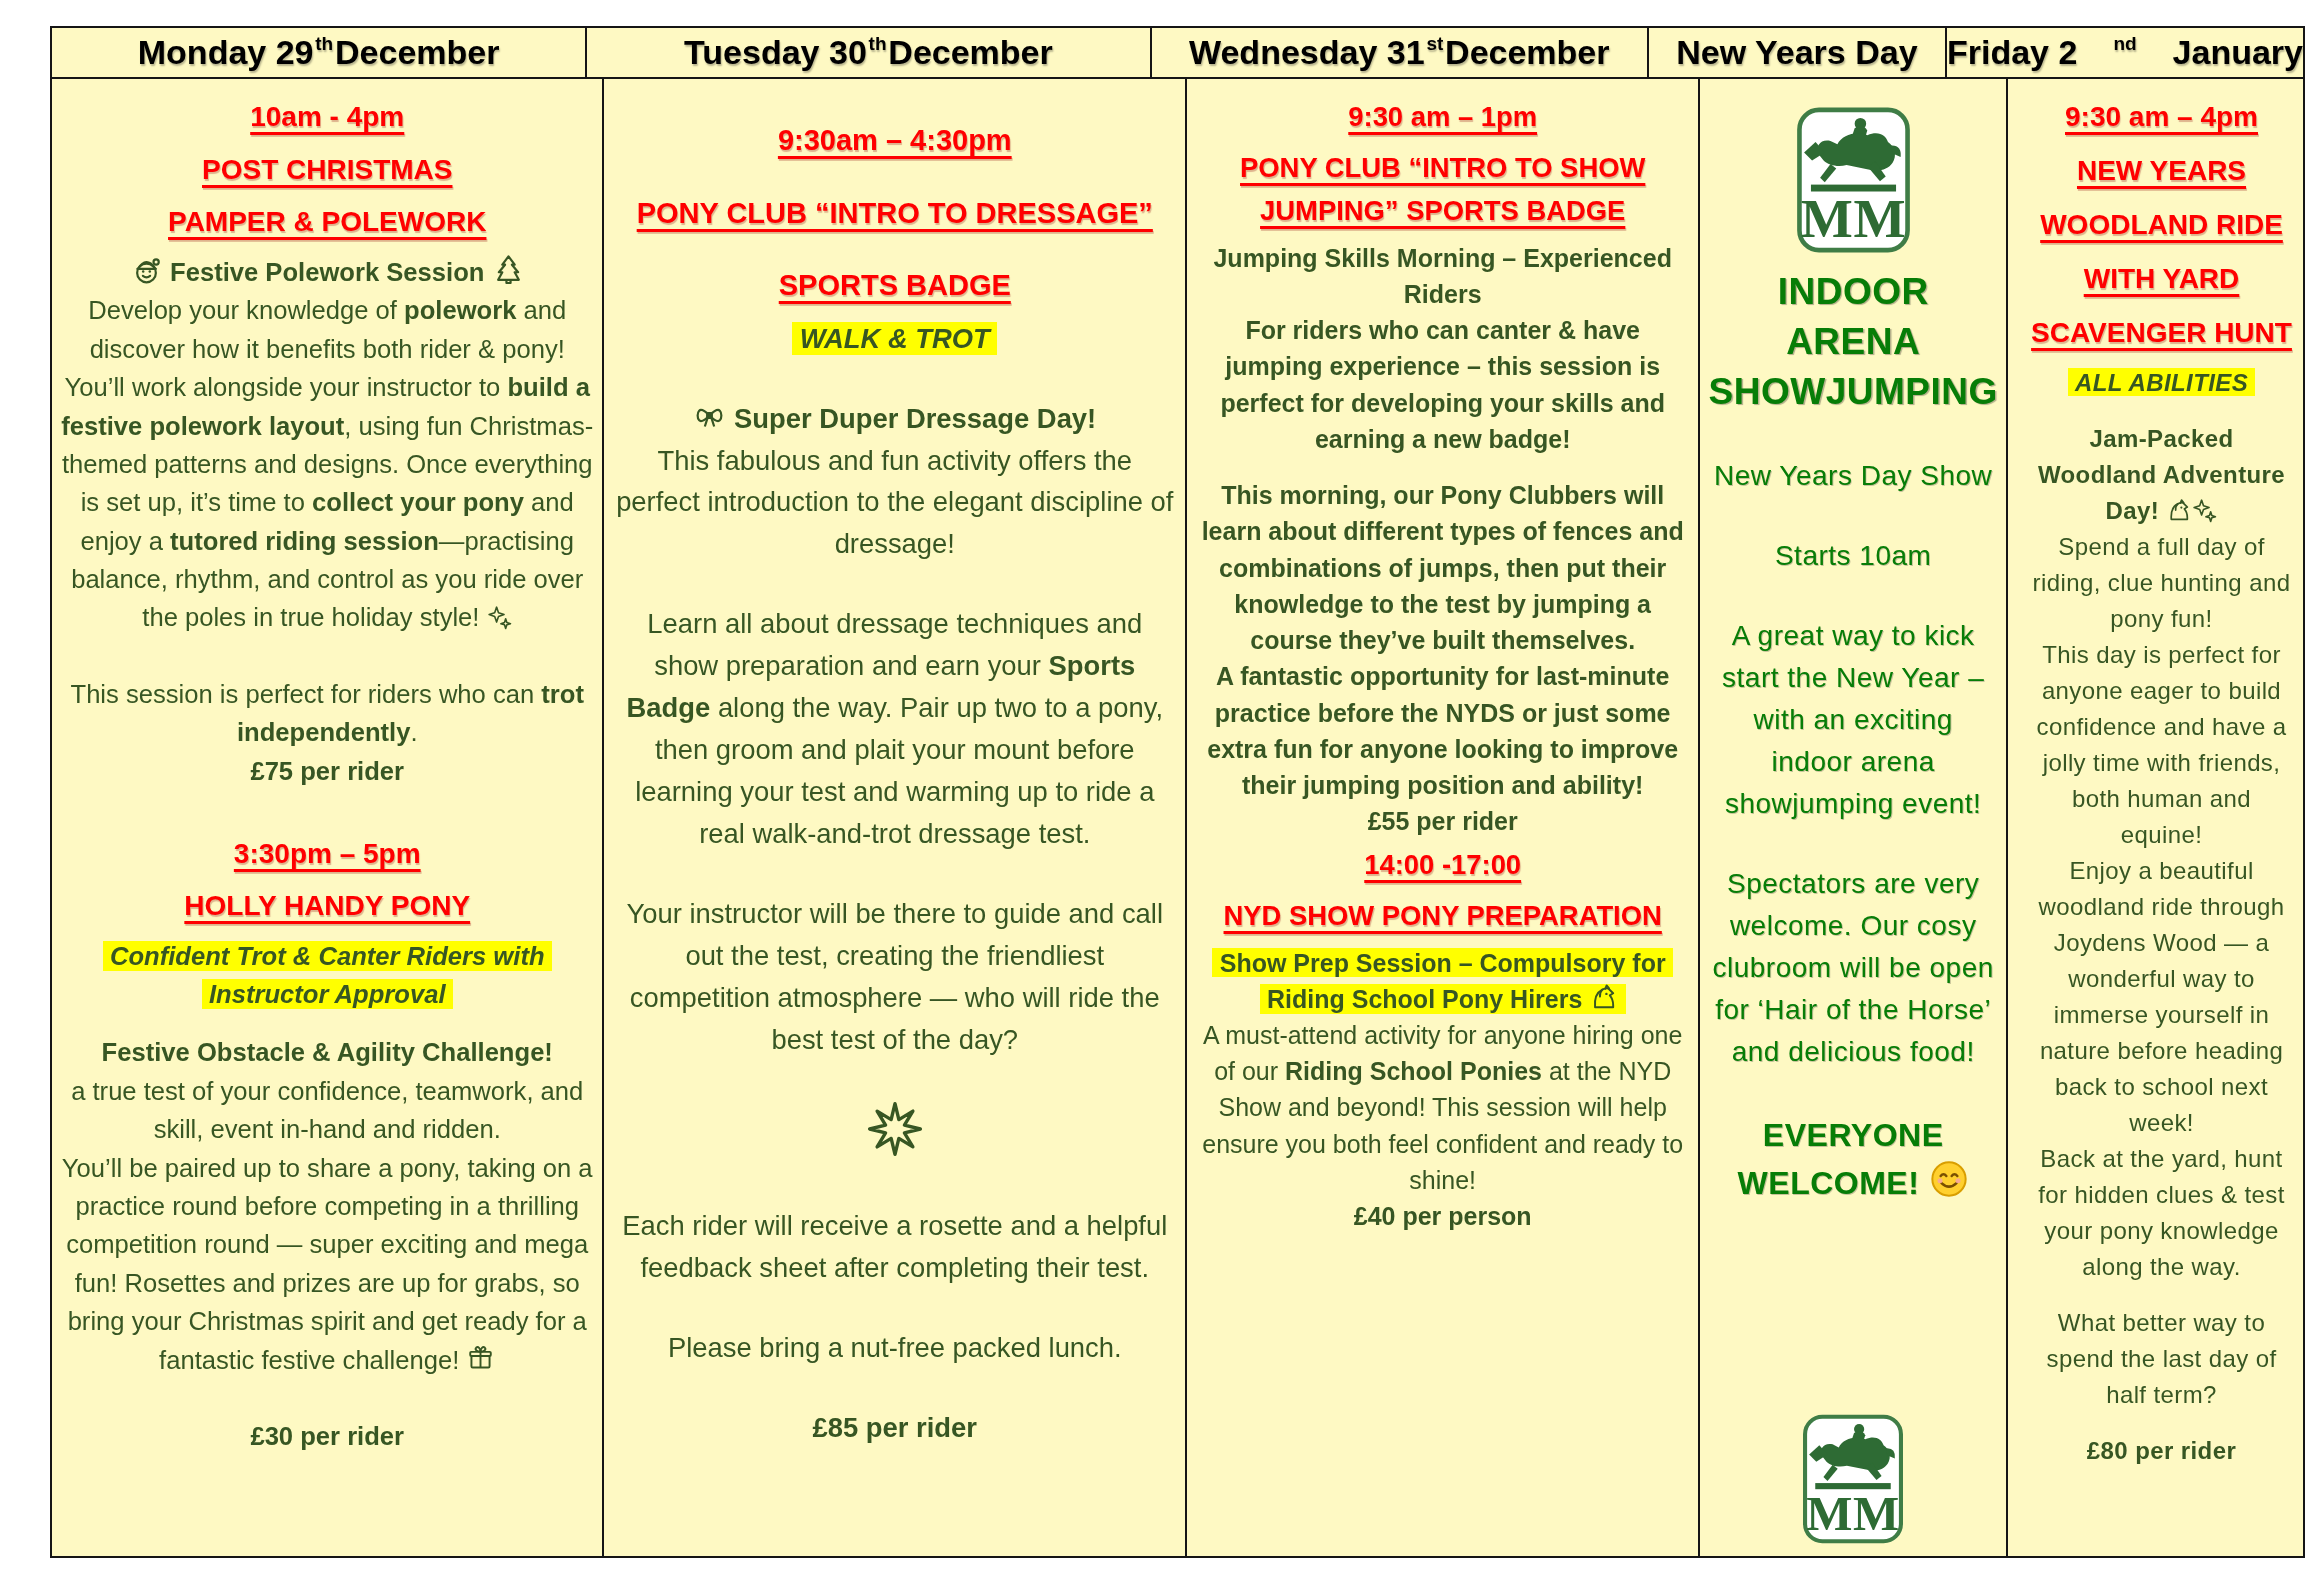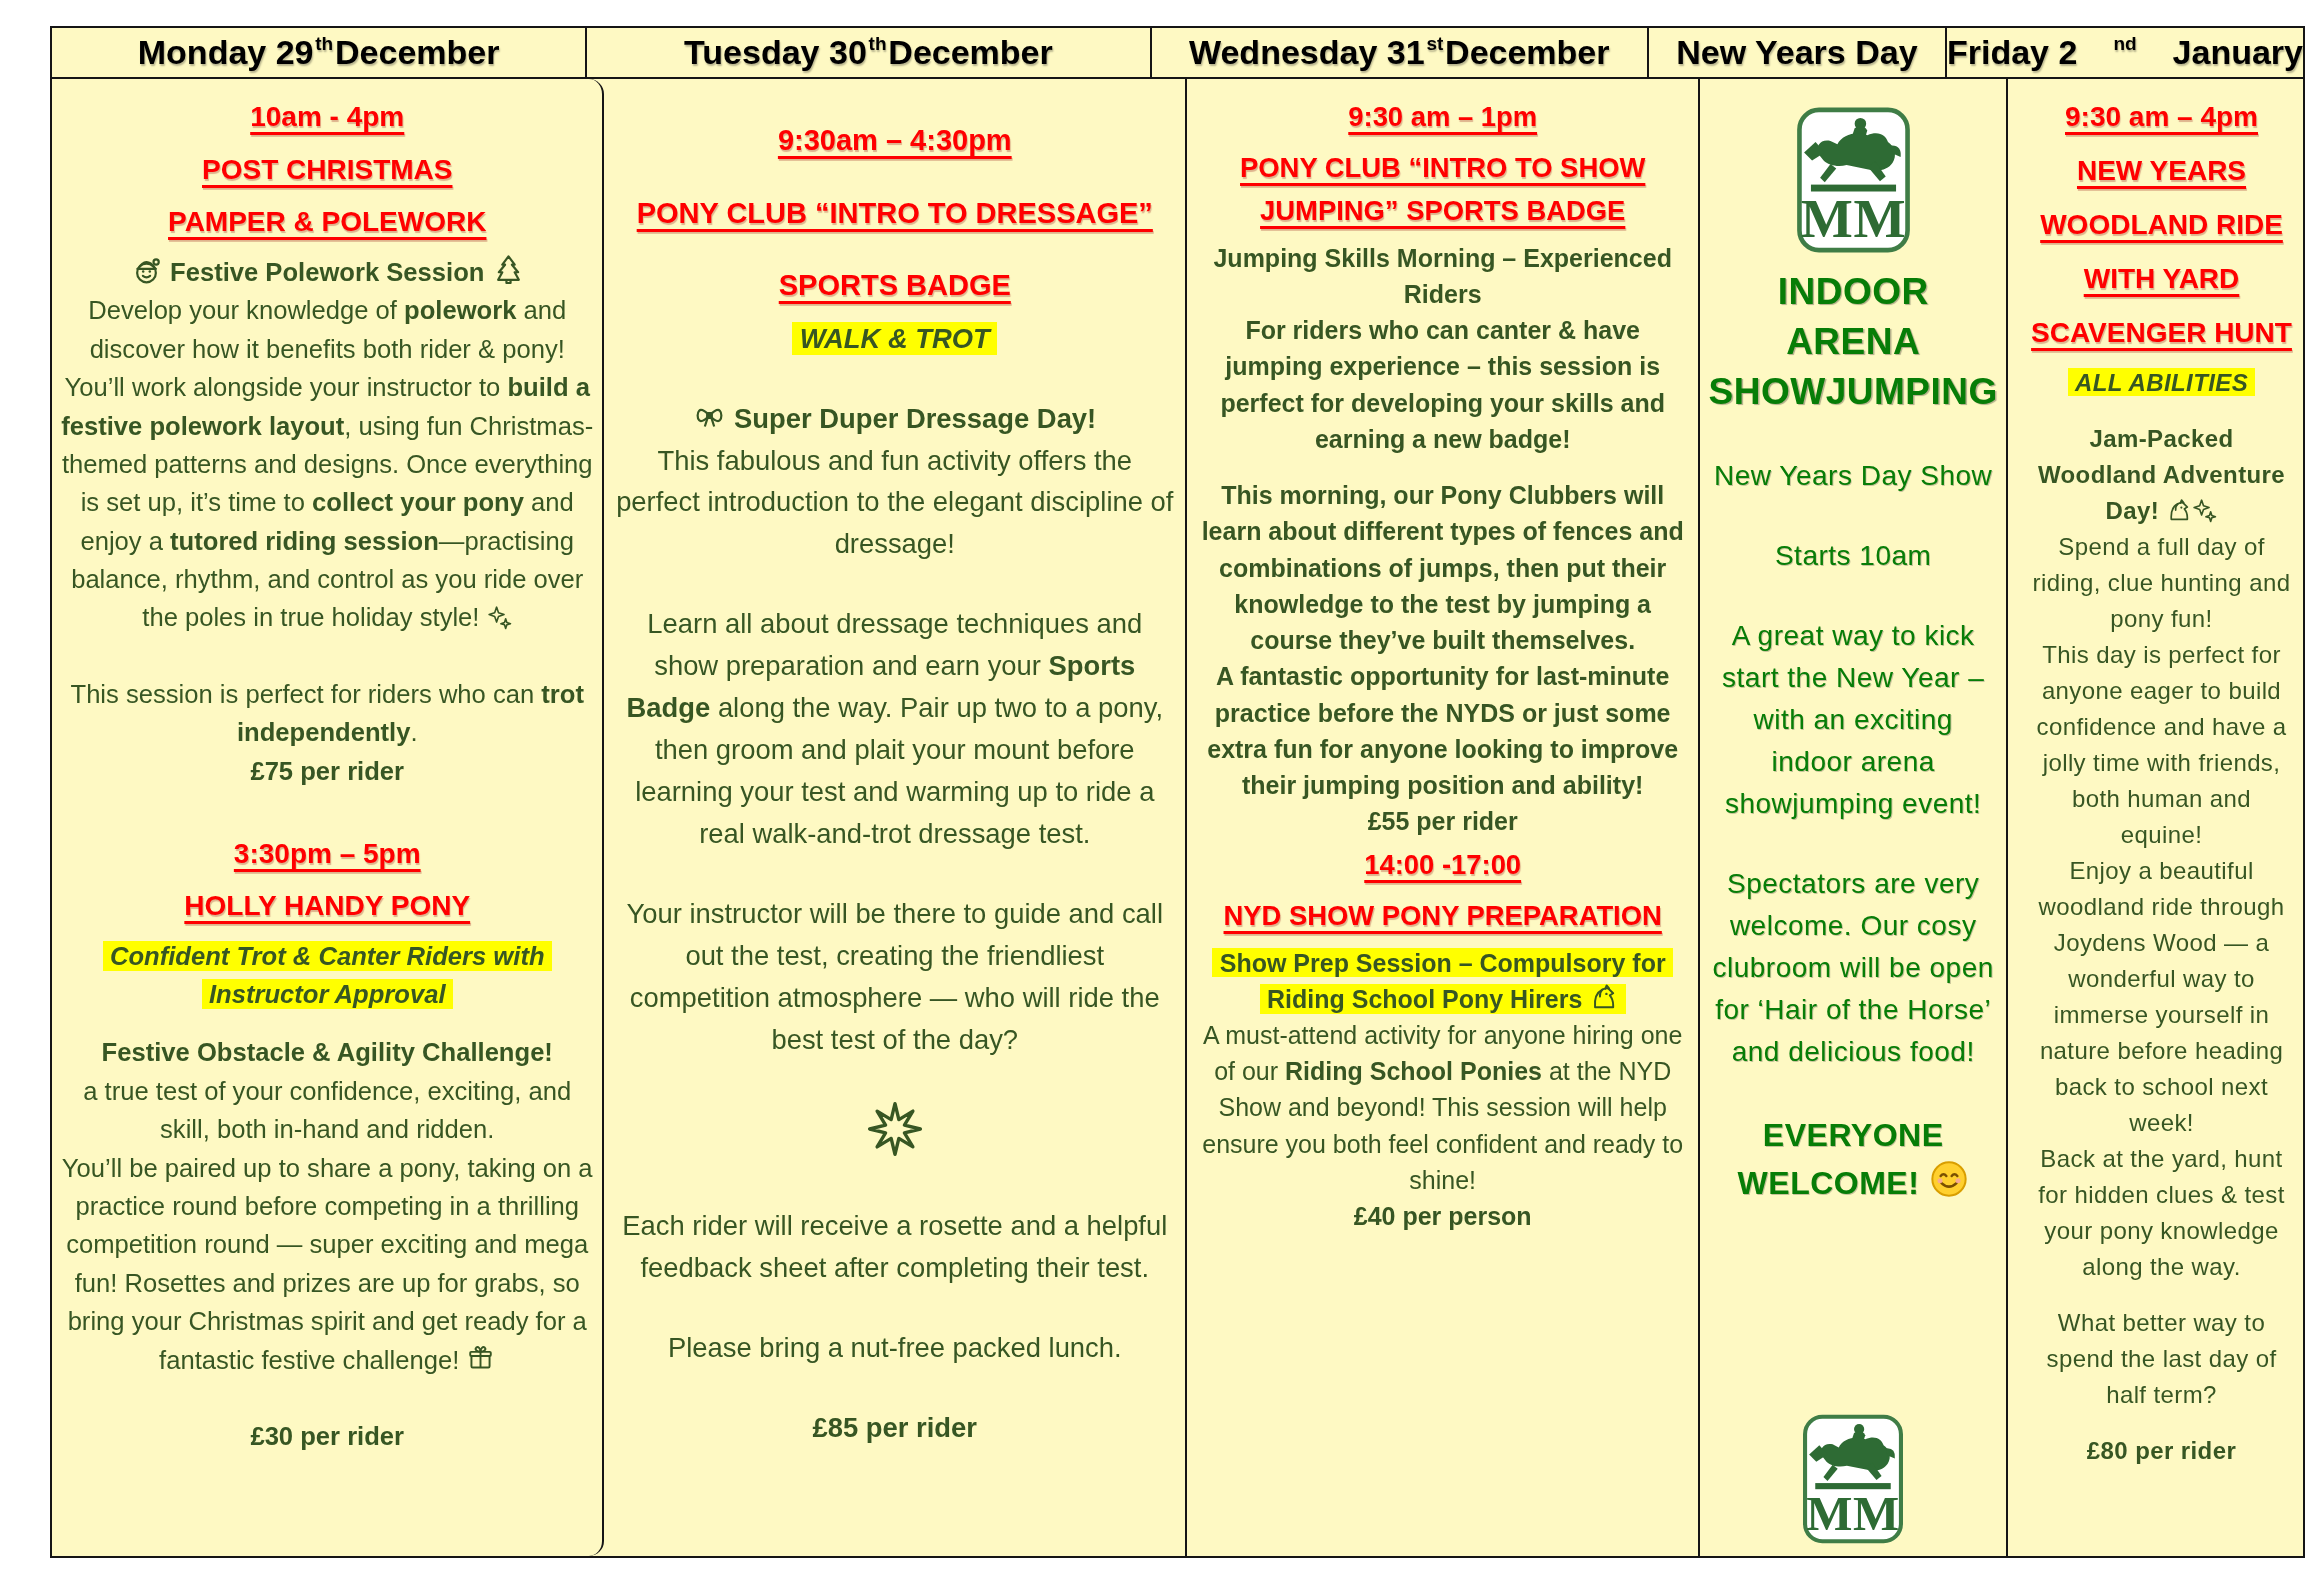--- a/index.html
+++ b/index.html
@@ -24,21 +24,21 @@
   .red{color:#ff0000;font-weight:700;text-decoration:underline;
        text-decoration-thickness:2.7px;text-underline-offset:5.5px;
        text-shadow:0.9px 1.8px 0.9px rgba(140,0,0,.28);margin:3.7px 0 9.1px;}
   .hlY{background:#ffff00;padding:0.9px 7.3px;box-decoration-break:clone;}
   .sp{height:38px;} .sp-s{height:20px;}
   .icn{display:inline-block;vertical-align:-4.6px;}
   .i28{width:25.6px;height:25.6px;} .i32{width:29px;height:29px;}
   .i36{width:33px;height:33px;} .i44{width:40px;height:40px;}
   .i64{width:58px;height:58px;}
   
-  .c1{font-size:25.6px;line-height:1.5;border-radius:15px;}
+  .c1{font-size:25.6px;line-height:1.5;}
   .c1 .red{font-size:28px;line-height:1.55;}
   
   .c2{font-size:27.4px;line-height:1.53;}
   .c2 .red{font-size:29px;line-height:1.6;margin-top:26px;}
   
   .c3{font-size:25px;line-height:1.45;}
   .c3 .red{font-size:27.4px;line-height:1.58;margin-bottom:7.3px;}
   
   .c4{font-size:28px;line-height:1.5;letter-spacing:0.5px;display:flex;flex-direction:column;align-items:center;}
   .c4 .big{font-size:37px;font-weight:700;line-height:1.35;color:#077d07;
@@ -183,21 +183,21 @@
             </svg></p>
         <div class="sp"></div>
         <p class="g"><span>This session is perfect for riders who can </span><b>trot independently</b><span>.</span></p>
         <p class="g b">£75 per rider</p>
         <div class="sp"></div>
         <div class="red">3:30pm – 5pm</div>
         <div class="red">HOLLY HANDY PONY</div>
         <div><span class="hlY g bi">Confident Trot &amp; Canter Riders with</span><br><span class="hlY g bi">Instructor Approval</span></div>
         <div class="sp-s"></div>
         <p class="g b">Festive Obstacle &amp; Agility Challenge!</p>
-        <p class="g">a true test of your confidence, exciting, and skill, both in-hand and ridden.</p>
+        <p class="g">a true test of your confidence, teamwork, and skill, event in-hand and ridden.</p>
         <p class="g"><span>You’ll be paired up to share a pony, taking on a practice round before competing in a thrilling competition round — super exciting and mega fun! Rosettes and prizes are up for grabs, so bring your Christmas spirit and get ready for a fantastic festive challenge! </span><svg class="icn i32" viewBox="0 0 32 32" width="29" height="29">
               <use href="#sym-gift"></use>
             </svg></p>
         <div class="sp"></div>
         <p class="g b">£30 per rider</p>
       </div>
 
       <div class="bcell c2">
         <div class="red">9:30am – 4:30pm</div>
         <div class="red">PONY CLUB “INTRO TO DRESSAGE”</div>

